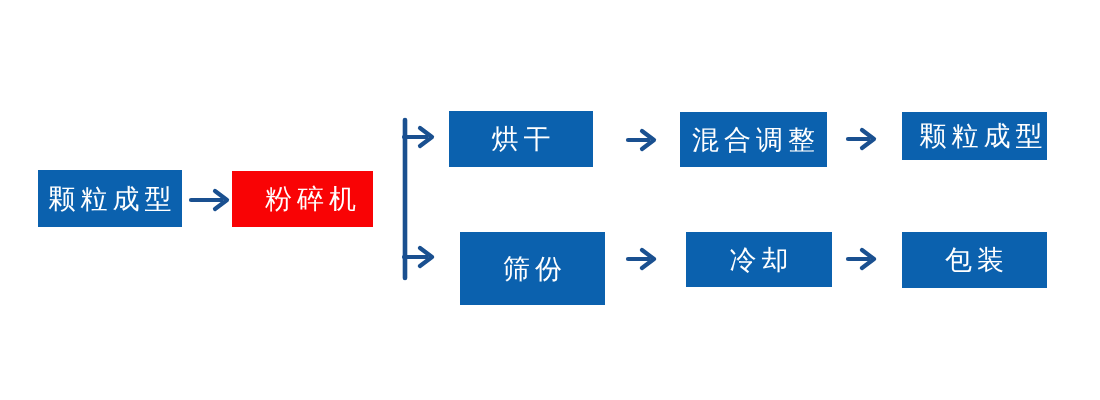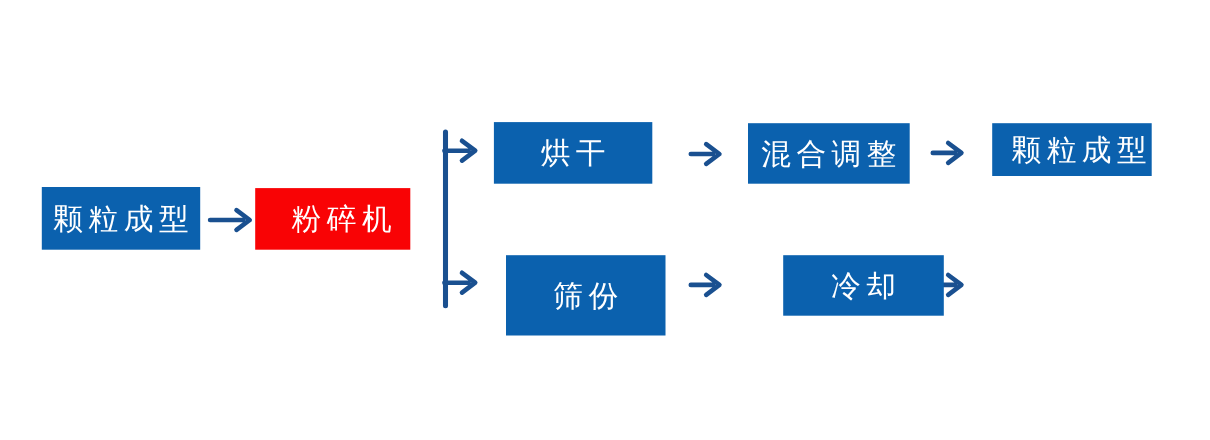--- a/index.html
+++ b/index.html
@@ -35,21 +35,21 @@
   }
   .node.blue { background: var(--box-blue); }
   .node.red  { background: var(--box-red); padding-left: 16px; }
 
   .n-source      { left: 38px;  top: 170px; width: 144px; height: 57px; }
   .n-crusher     { left: 232px; top: 171px; width: 141px; height: 56px; }
   .n-drying      { left: 449px; top: 111px; width: 144px; height: 56px; }
   .n-mixing      { left: 680px; top: 112px; width: 147px; height: 55px; }
   .n-pelletizing { left: 902px; top: 112px; width: 145px; height: 48px; padding-left: 13px; }
   .n-sieving     { left: 460px; top: 232px; width: 145px; height: 73px; }
-  .n-cooling     { left: 712px; top: 232px; width: 146px; height: 55px; }
+  .n-cooling     { left: 686px; top: 232px; width: 146px; height: 55px; }
   .n-packing     { left: 902px; top: 232px; width: 145px; height: 56px; }
 
   svg.connectors {
     position: absolute;
     left: 0; top: 0;
     width: 1100px; height: 400px;
     pointer-events: none;
   }
   svg.connectors path, svg.connectors line {
     stroke: var(--connector-blue);
@@ -97,14 +97,15 @@
   <div class="node blue n-drying">烘干</div>
 
   <div class="node blue n-mixing">混合调整</div>
 
   <div class="node blue n-pelletizing">颗粒成型</div>
 
   <div class="node blue n-sieving">筛份</div>
 
   <div class="node blue n-cooling">冷却</div>
 
+  <div class="node blue n-packing">包装</div>
 
 </div>
 
 </body></html>

